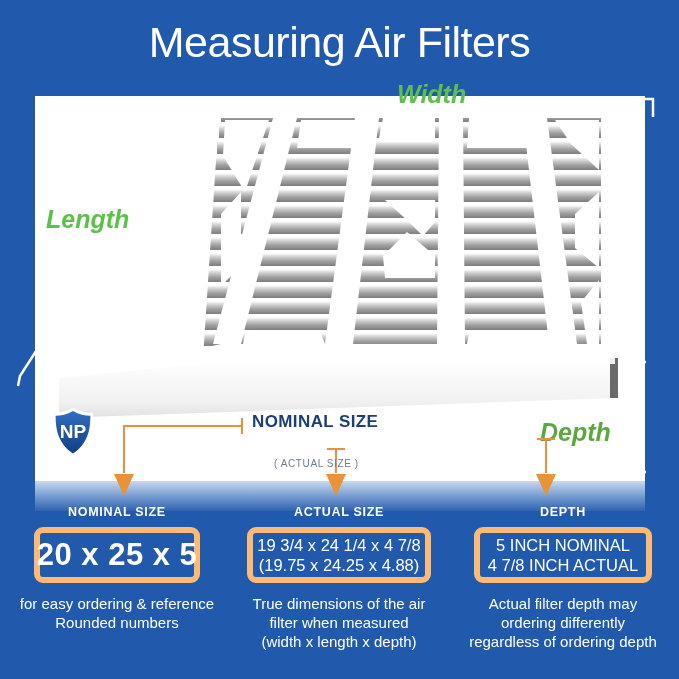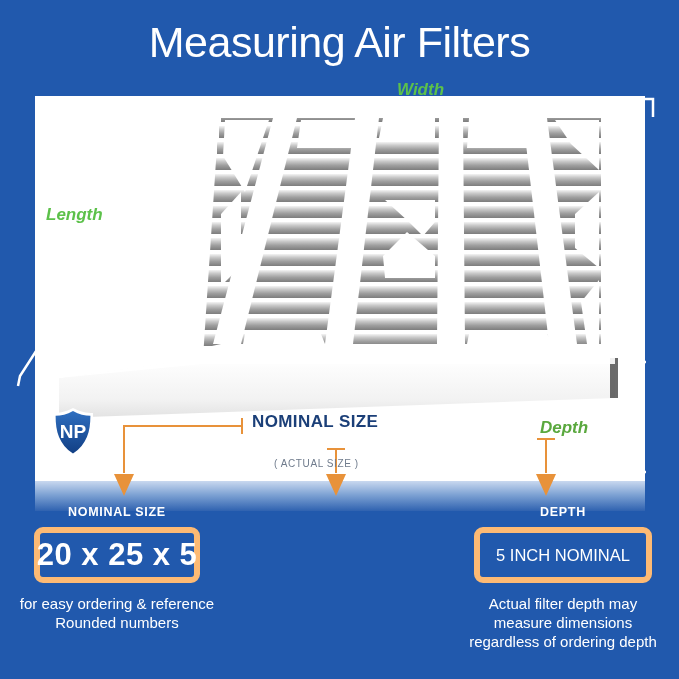--- a/index.html
+++ b/index.html
@@ -15,21 +15,21 @@
   .title{
     position:absolute;left:0;top:18px;width:679px;
     text-align:center;color:#ffffff;
     font-size:43px;font-weight:400;letter-spacing:-0.5px;
     white-space:nowrap;
   }
 
   
   .glabel{
     position:absolute;color:#5cc14a;
-    font-weight:bold;font-style:italic;font-size:17px;
+    font-weight:bold;font-style:italic;font-size:25px;
     white-space:nowrap;
   }
   .glabel.width{left:397px;top:80px;}
   .glabel.length{left:46px;top:205px;font-style:italic;}
   .glabel.depth{left:540px;top:418px;color:#5aa83e;}
 
   
   .panel{
     position:absolute;left:35px;top:96px;width:610px;height:385px;
     background:#ffffff;
@@ -232,29 +232,44 @@
       <div class="col-head">NOMINAL SIZE</div>
       <div class="col-box">
         <div class="big-size">20 x 25 x 5</div>
       </div>
       <div class="col-cap">
         <div>for easy ordering &amp; reference</div>
         <div>Rounded numbers</div>
       </div>
     </div>
 
+    <div class="col c2">
+      <div class="col-head">ACTUAL SIZE</div>
+      <div class="col-box">
+        <div class="two-line">
+          <div>19 3/4 x 24 1/4 x 4 7/8</div>
+          <div>(19.75 x 24.25 x 4.88)</div>
+        </div>
+      </div>
+      <div class="col-cap">
+        <div>True dimensions of the air</div>
+        <div>filter when measured</div>
+        <div>(width x length x depth)</div>
+      </div>
+    </div>
 
     <div class="col c3">
       <div class="col-head">DEPTH</div>
       <div class="col-box">
         <div class="two-line">
           <div>5 INCH NOMINAL</div>
+          <div>4 7/8 INCH ACTUAL</div>
         </div>
       </div>
       <div class="col-cap">
         <div>Actual filter depth may</div>
-        <div>measure dimensions</div>
+        <div>ordering differently</div>
         <div>regardless of ordering depth</div>
       </div>
     </div>
 
   </div>
 </div>
 
 </body></html>

